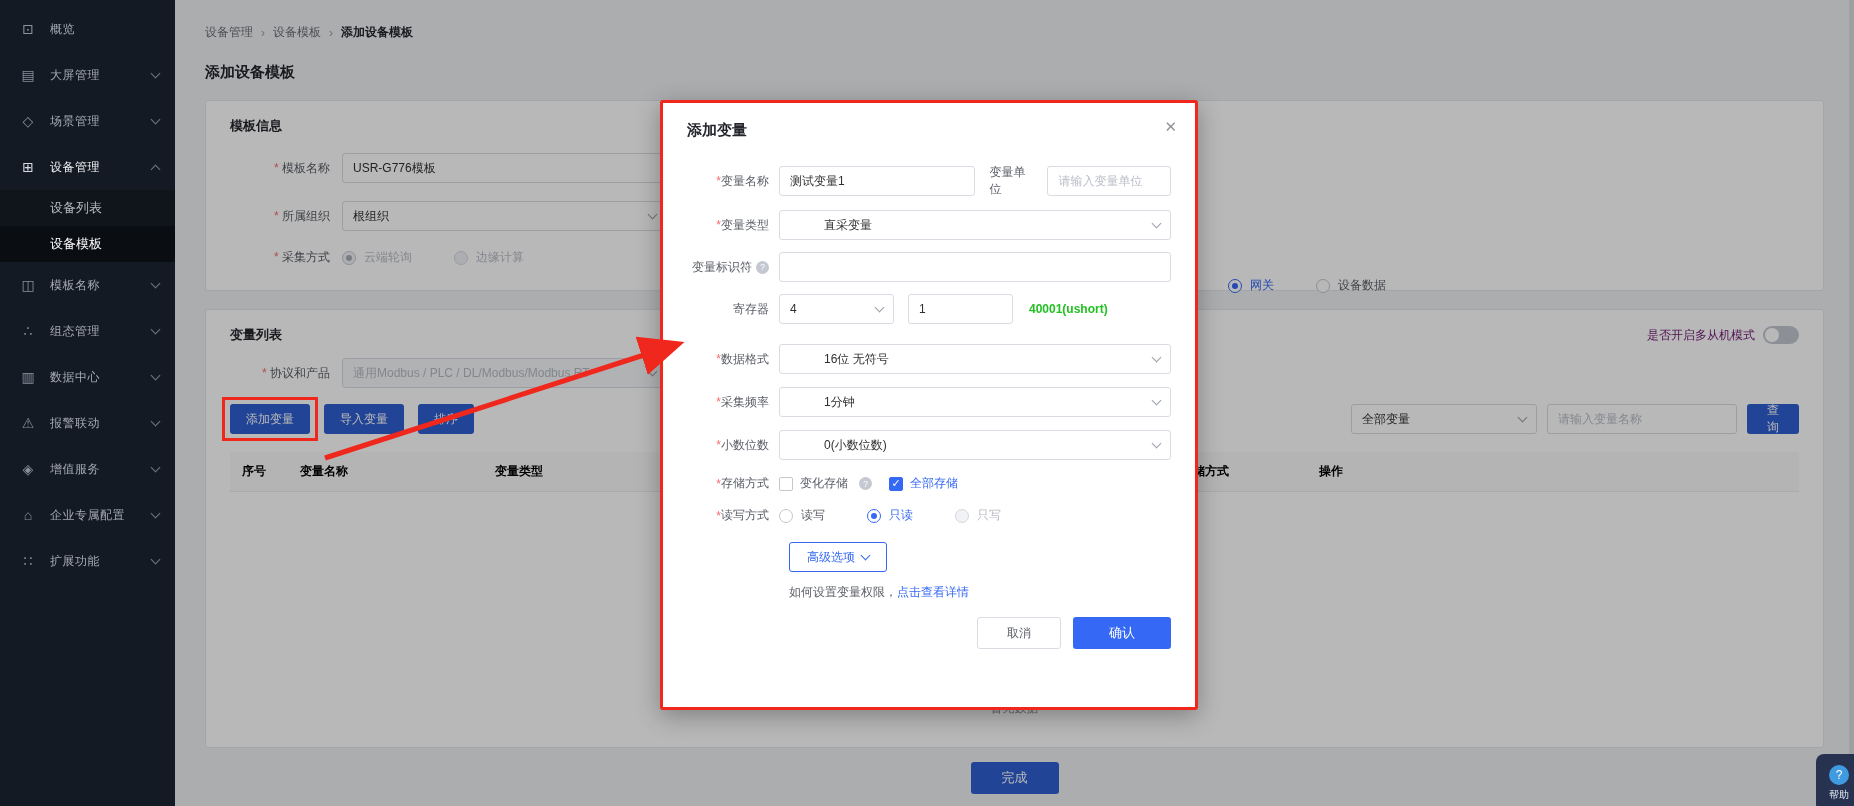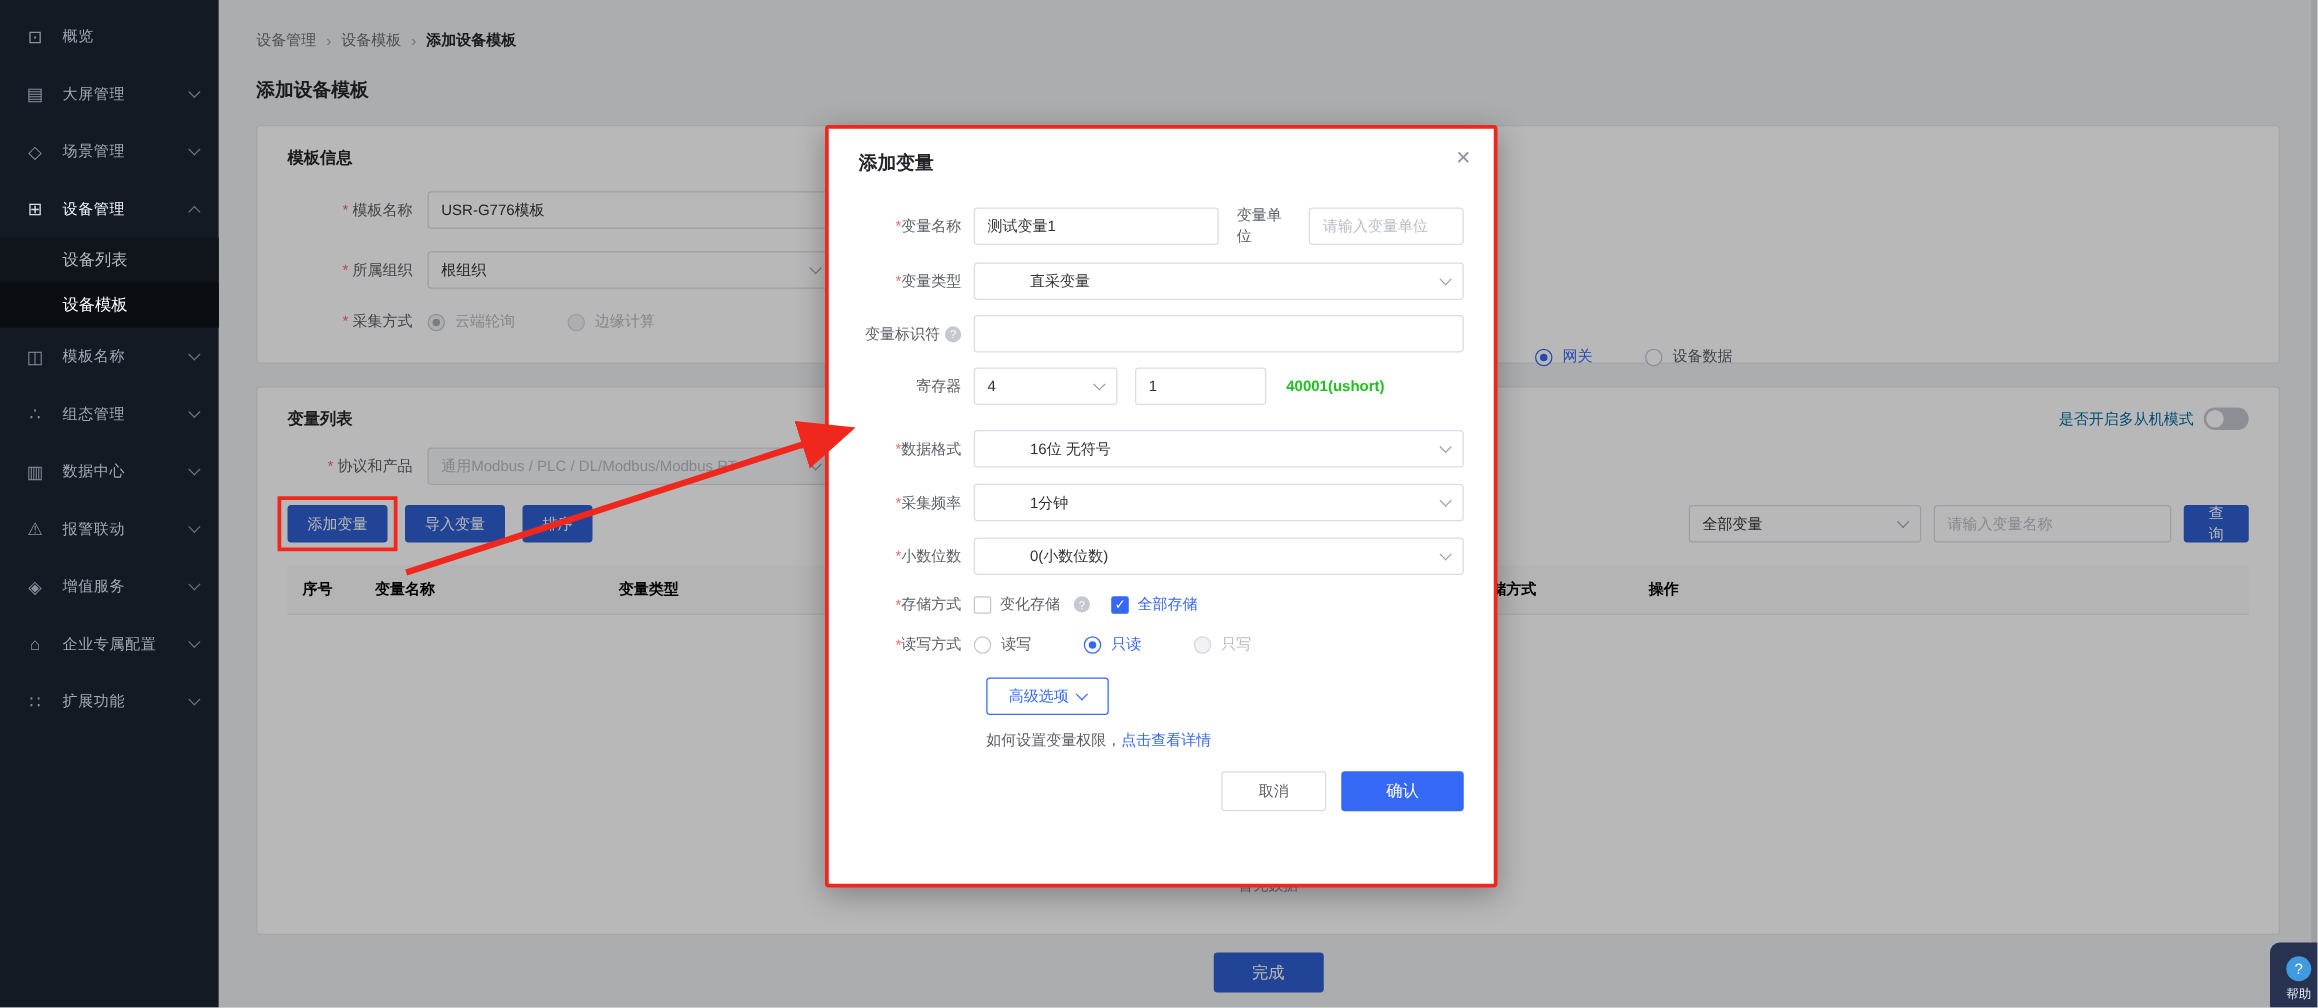--- a/index.html
+++ b/index.html
@@ -57,21 +57,21 @@
 
   .info-dot { display:inline-flex; width:13px; height:13px; border-radius:50%; background:#c4c8d0; color:#fff; font-size:9px; align-items:center; justify-content:center; margin-left:4px; flex:0 0 13px;}
 
   .link { color:#3568f4; cursor:pointer; font-size:12px; }
 
   .btn { height:30px; border:none; border-radius:3px; font-size:12px; cursor:pointer; display:inline-flex; align-items:center; justify-content:center; font-family:inherit;}
   .btn-primary { background:#2f5fd0; color:#fff; padding:0 16px; }
   .btn-plain { background:#fff; border:1px solid #d9dce3; color:#5a5e66; padding:0 20px; }
 
   .card2-head { display:flex; align-items:center; justify-content:space-between; }
-  .toggle-wrap { display:flex; align-items:center; gap:8px; font-size:12px; color:#0369a1; }
+  .toggle-wrap { display:flex; align-items:center; gap:8px; font-size:12px; color:#701a75; }
   .toggle { width:36px; height:18px; border-radius:9px; background:#c3c7cf; position:relative; cursor:pointer; flex:0 0 36px;}
   .toggle::after { content:""; position:absolute; left:2px; top:2px; width:14px; height:14px; border-radius:50%; background:#fff; }
 
   .action-row { display:flex; align-items:center; justify-content:space-between; margin-top:16px; }
   .left-btns { display:flex; gap:14px; align-items:center; }
   .right-filters { display:flex; gap:10px; align-items:center; }
 
   .anno-box-wrap { position:relative; }
   .anno-box { position:absolute; left:-8px; top:-7px; right:-8px; bottom:-7px; border:3px solid #f0271c; z-index:300; pointer-events:none; }
 

